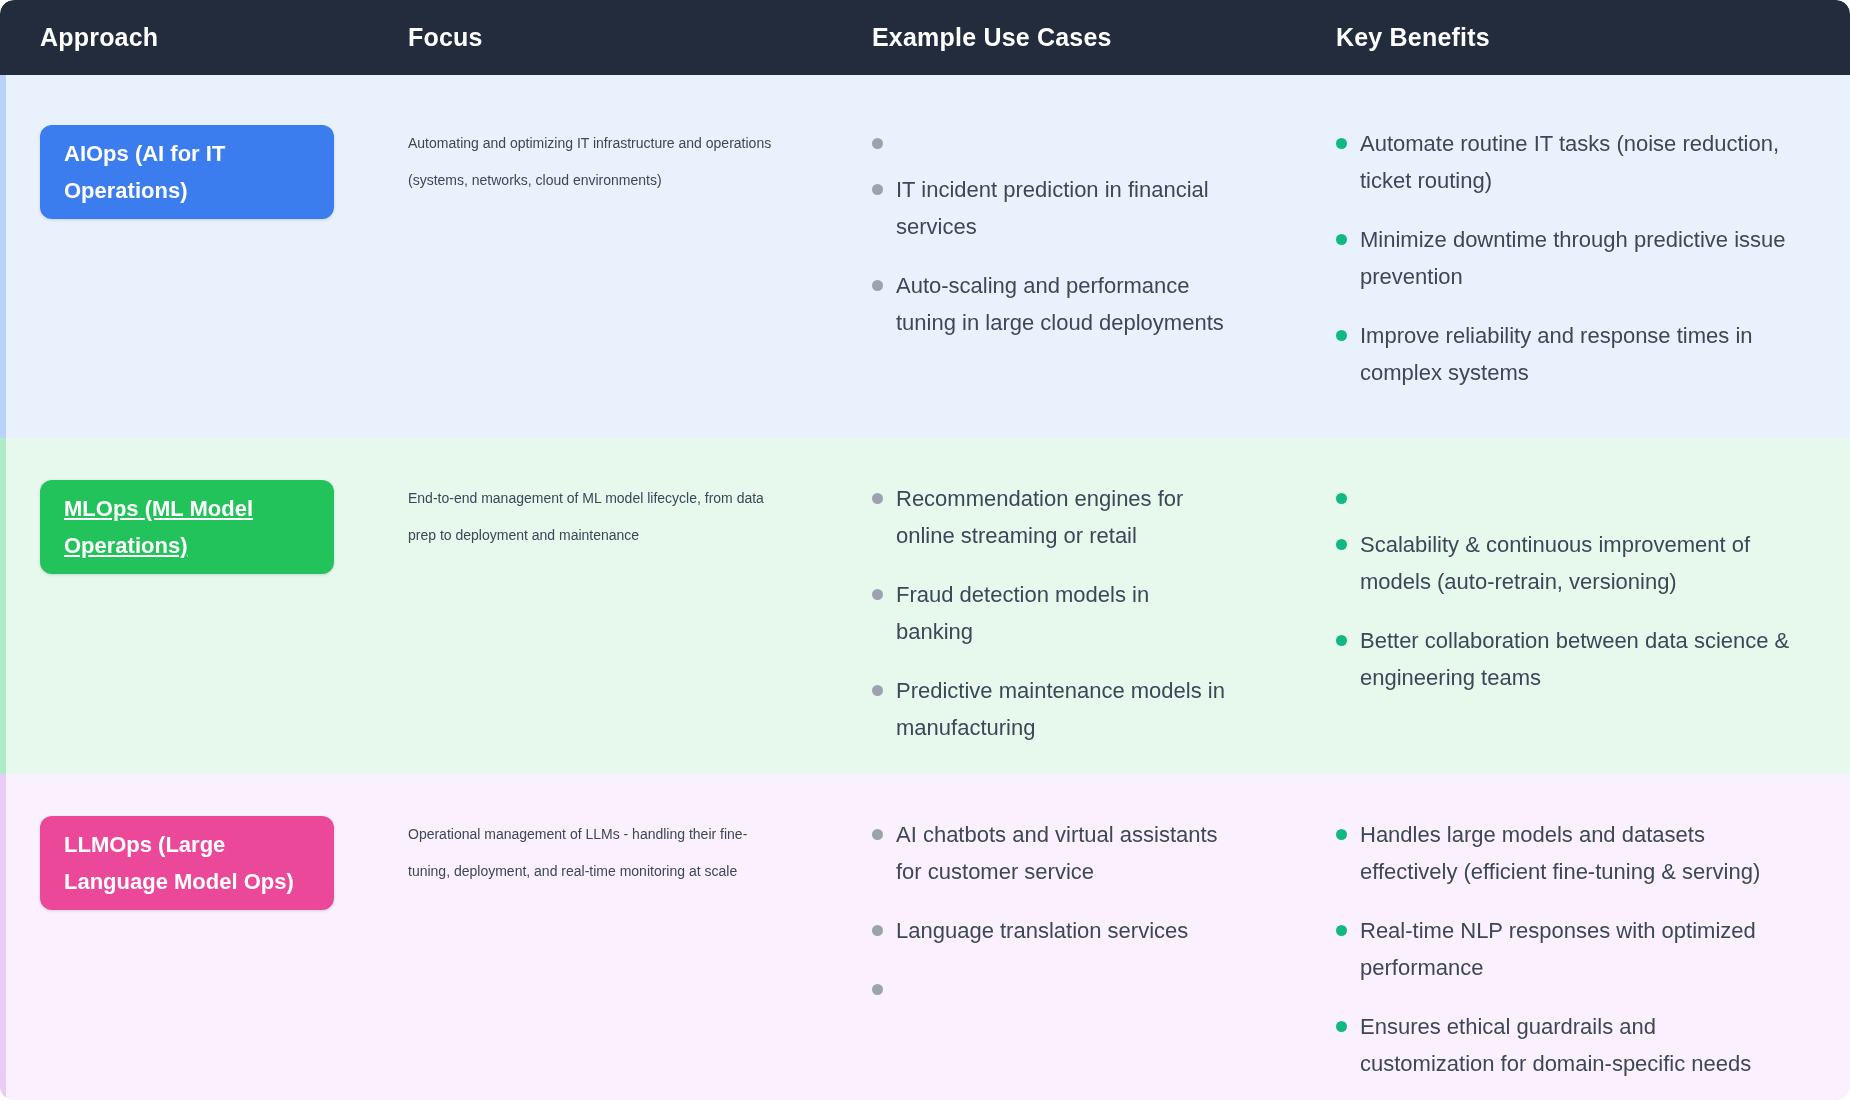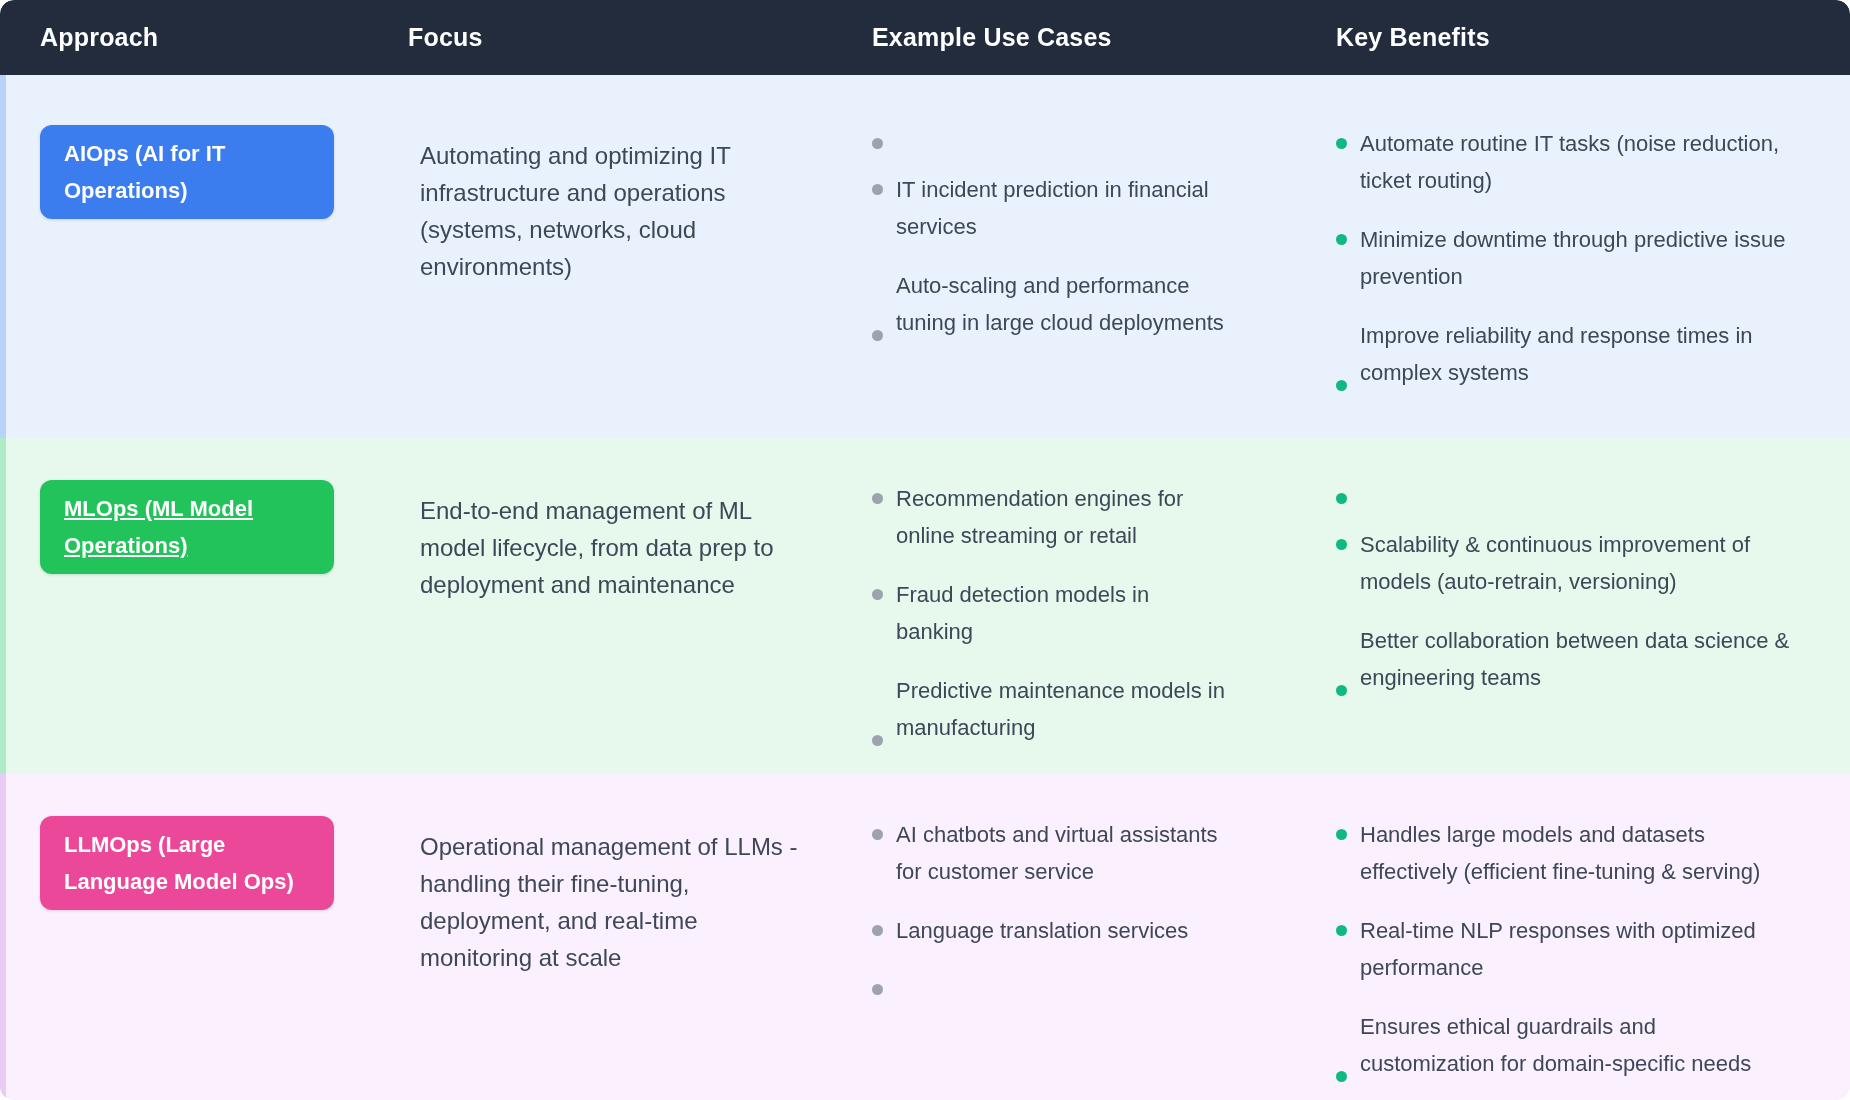--- a/index.html
+++ b/index.html
@@ -33,29 +33,29 @@
   .cell.c3{padding-left:22px;}
   .cell.c4{padding-left:16px;}
 
   .badge{
     display:block;width:294px;box-sizing:border-box;
     padding:10px 24px;border-radius:12px;
     color:#ffffff;font-size:22px;font-weight:700;line-height:37px;
     box-shadow:0 1px 3px rgba(20,30,60,0.15);
   }
   .focus-text{
-    margin:12px;font-size:24px;line-height:37px;color:var(--text,#3d4757);
+    margin:0;font-size:14px;line-height:37px;color:var(--text,#3d4757);
     max-width:380px;
   }
   ul.blist{list-style:none;margin:0;padding:0;}
   ul.blist li{
     display:flex;gap:13px;margin:0 0 22px 0;
     font-size:22px;line-height:37px;color:var(--text,#3d4757);
   }
-  ul.blist li:last-child{margin-bottom:0;align-items:flex-end;}
+  ul.blist li:last-child{margin-bottom:0;}
   .dot{flex:none;width:11px;height:11px;border-radius:50%;margin-top:13px;}
   .uc .dot{background:var(--uc-dot,#9ca3af);}
   .bf .dot{background:var(--bf-dot,#10b981);}
   .uc .li-text{max-width:335px;}
   .bf .li-text{max-width:430px;}
 </style>
 </head>
 <body>
 
 <div class="table-wrap">

